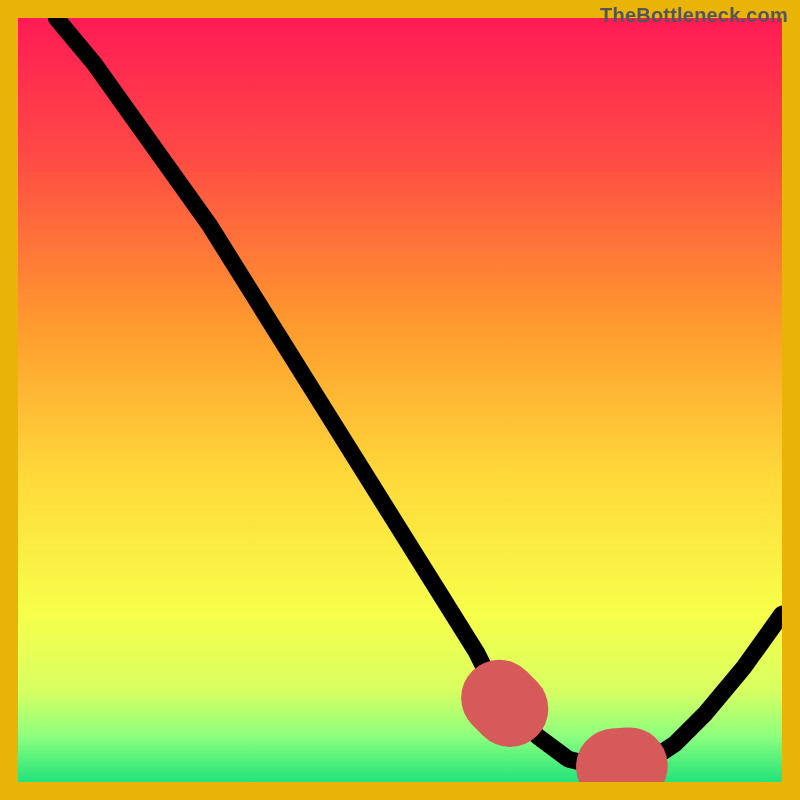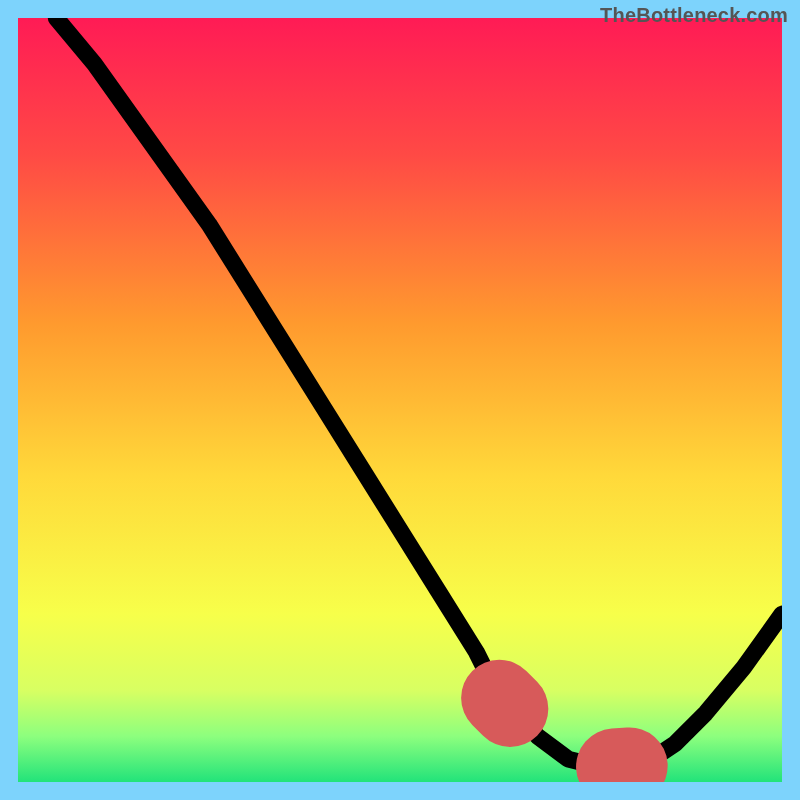--- a/index.html
+++ b/index.html
@@ -8,21 +8,21 @@
     width: 800px;
     height: 800px;
     background: #000;
     overflow: hidden;
     font-family: Arial, Helvetica, sans-serif;
   }
   .frame {
     position: relative;
     width: 800px;
     height: 800px;
-    background: #7dd3fc;
+    background: #eab308;
   }
   .watermark {
     position: absolute;
     top: 4px;
     right: 12px;
     color: #555;
     font-size: 20px;
     font-weight: 600;
     letter-spacing: 0.2px;
     z-index: 5;

